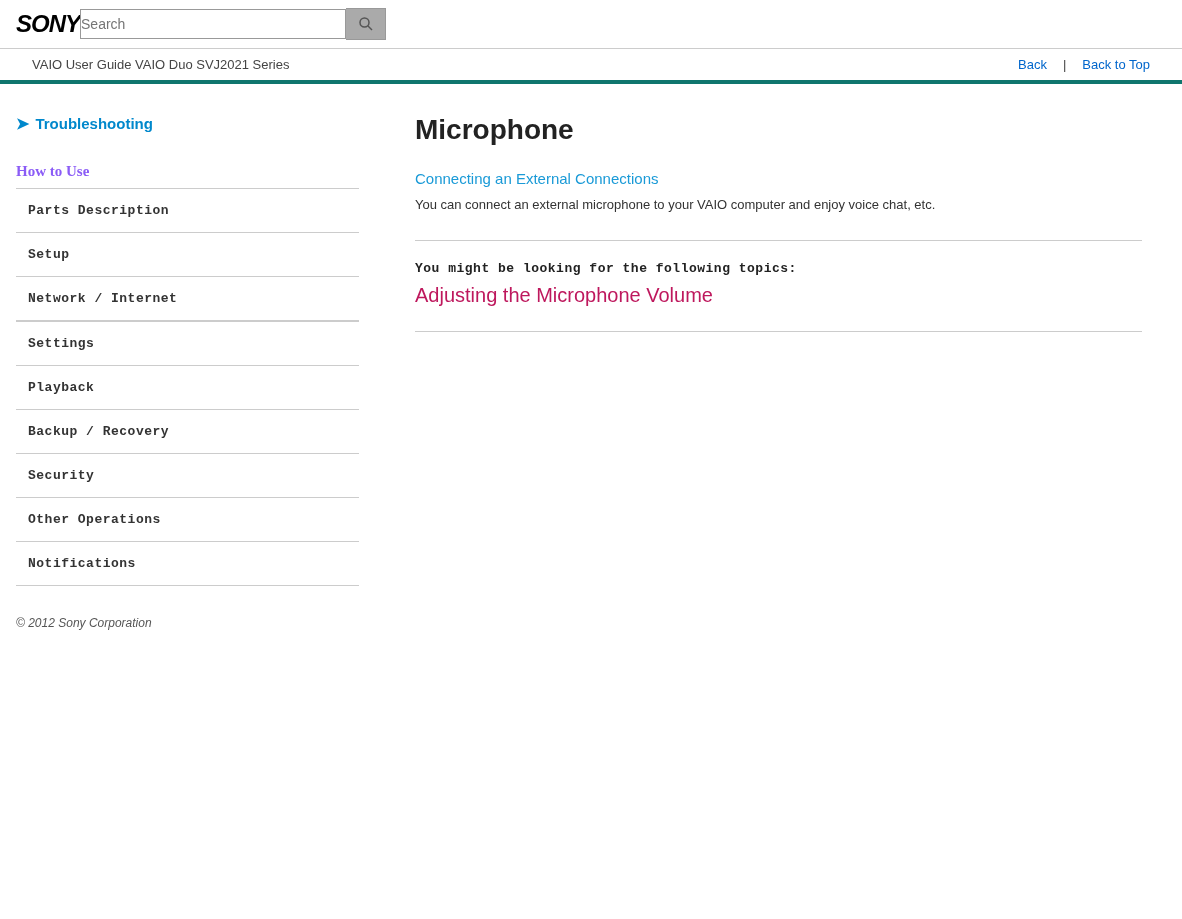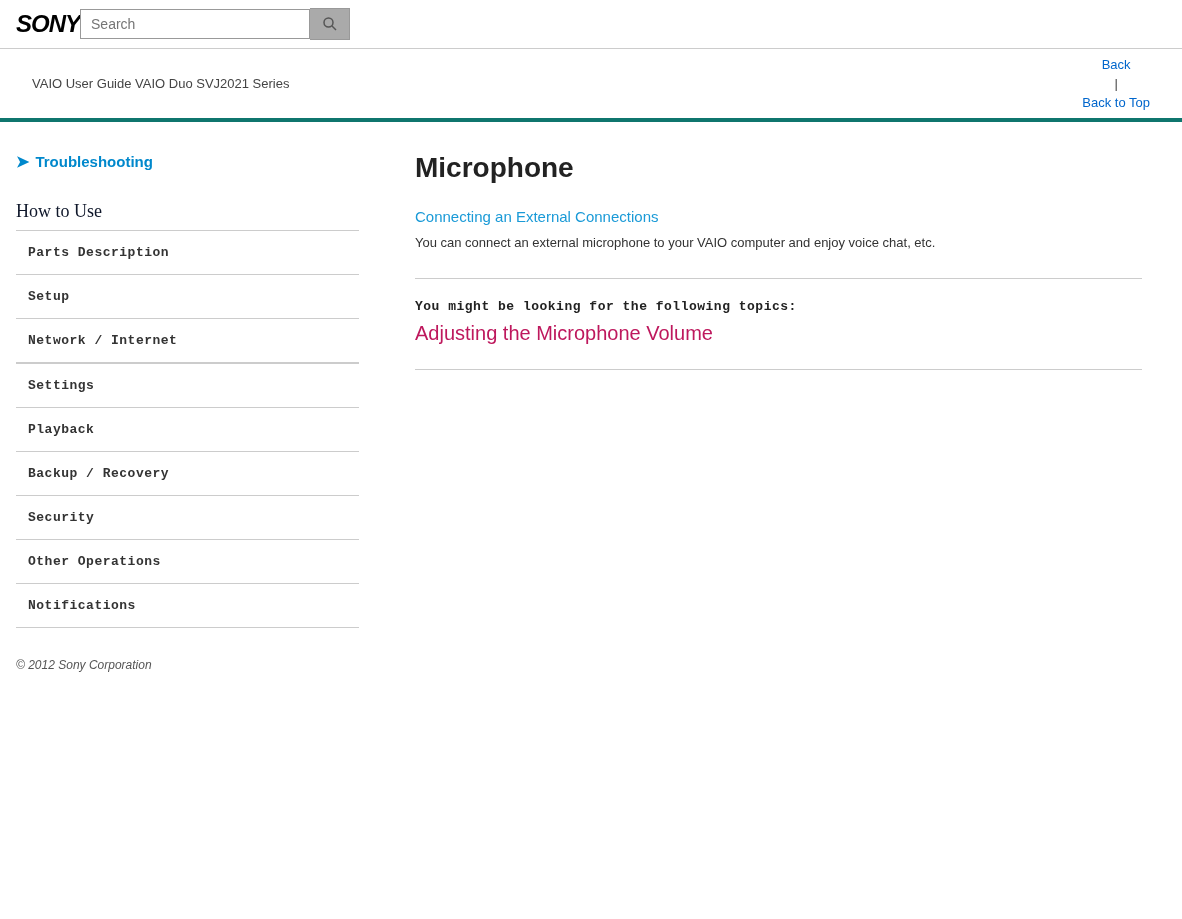--- a/index.html
+++ b/index.html
@@ -30,23 +30,23 @@
       letter-spacing: -1px;
     }
 
     .search-area {
       display: flex;
       align-items: center;
     }
 
     .search-input {
       border: 1px solid #999;
-      padding: 6px 10px;
+      padding: 6px 0;
       font-size: 14px;
-      width: 230px;
+      width: 266px;
       outline: none;
       color: #c2410c;
     }
 
     .search-button {
       background: #aaa;
       border: 1px solid #999;
       border-left: none;
       width: 40px;
       height: 32px;
@@ -62,23 +62,21 @@
       align-items: center;
       justify-content: space-between;
       padding: 8px 32px;
       border-bottom: 4px solid #0f766e;
       font-size: 13px;
       color: #444;
     }
 
     .breadcrumb-links {
       display: flex;
-      gap: 4px;
-      align-items: center;
-      flex-direction: column;
+      gap: 16px;
     }
 
     .breadcrumb-links a {
       color: #0066cc;
       text-decoration: none;
       font-size: 13px;
     }
 
     .breadcrumb-sep {
       color: #444;
@@ -109,23 +107,23 @@
       cursor: pointer;
     }
 
     .chevron-icon {
       color: #0088cc;
       font-size: 16px;
       font-weight: bold;
     }
 
     .sidebar-section-title {
-      font-size: 18px;
-      font-weight: normal;
-      color: #0f172a;
+      font-size: 15px;
+      font-weight: bold;
+      color: #8b5cf6;
       padding: 10px 20px 8px 16px;
       font-family: Georgia, serif;
     }
 
     .sidebar-divider {
       border: none;
       border-top: 1px solid #ccc;
       margin: 0 16px;
     }
 

